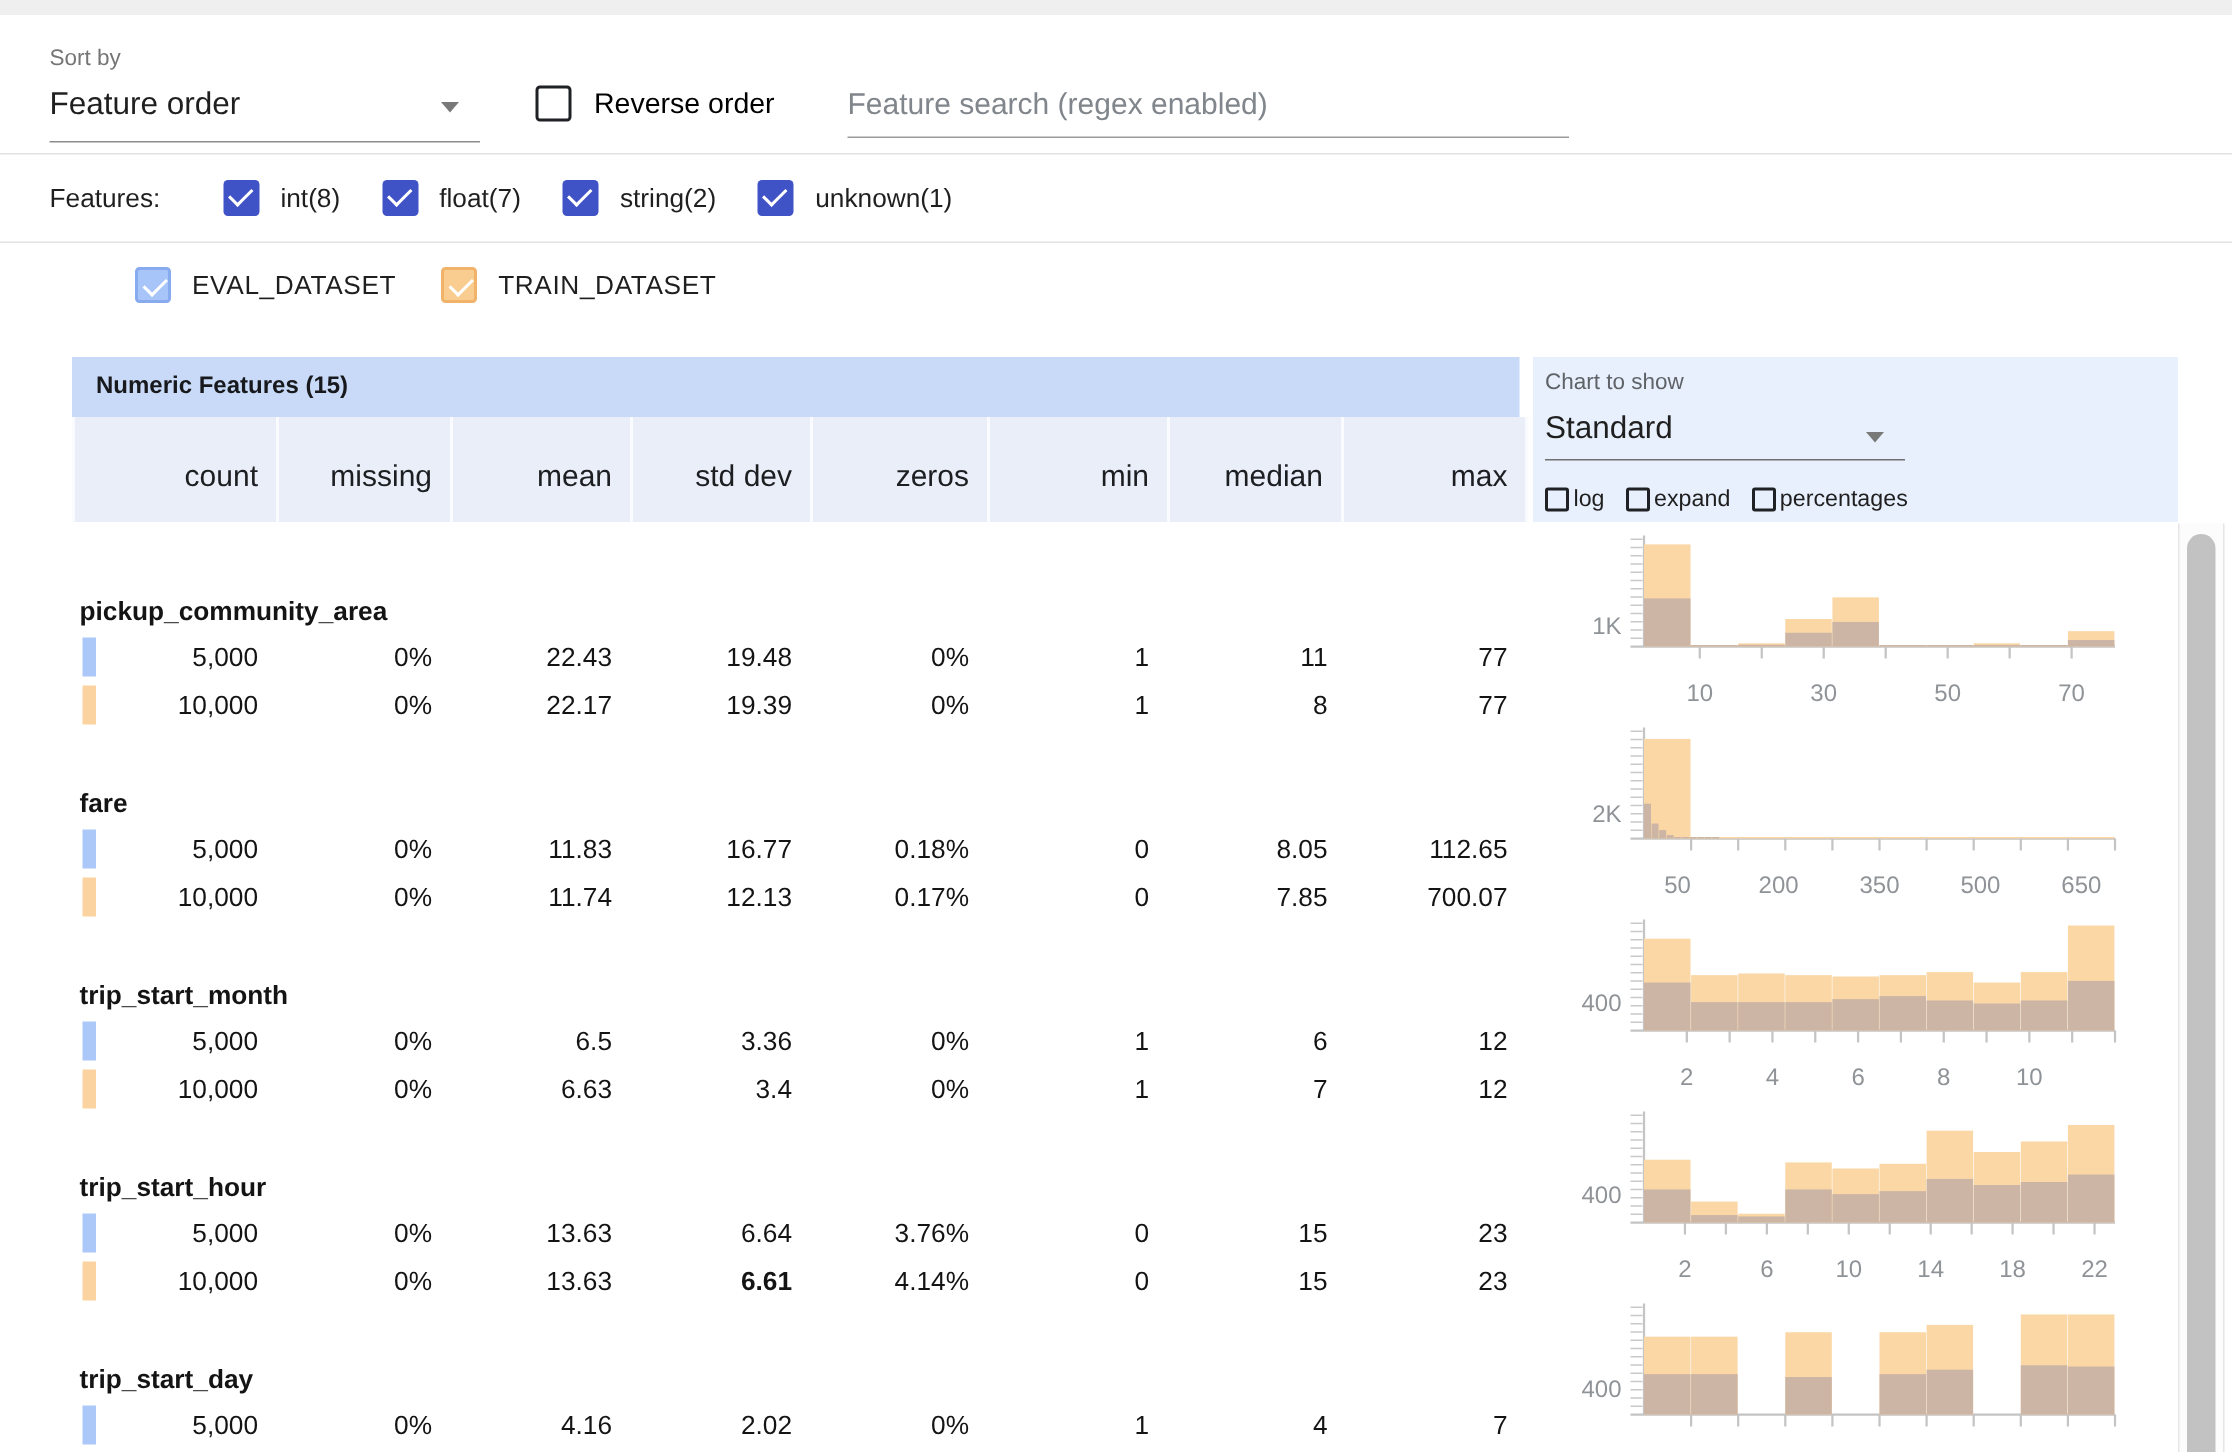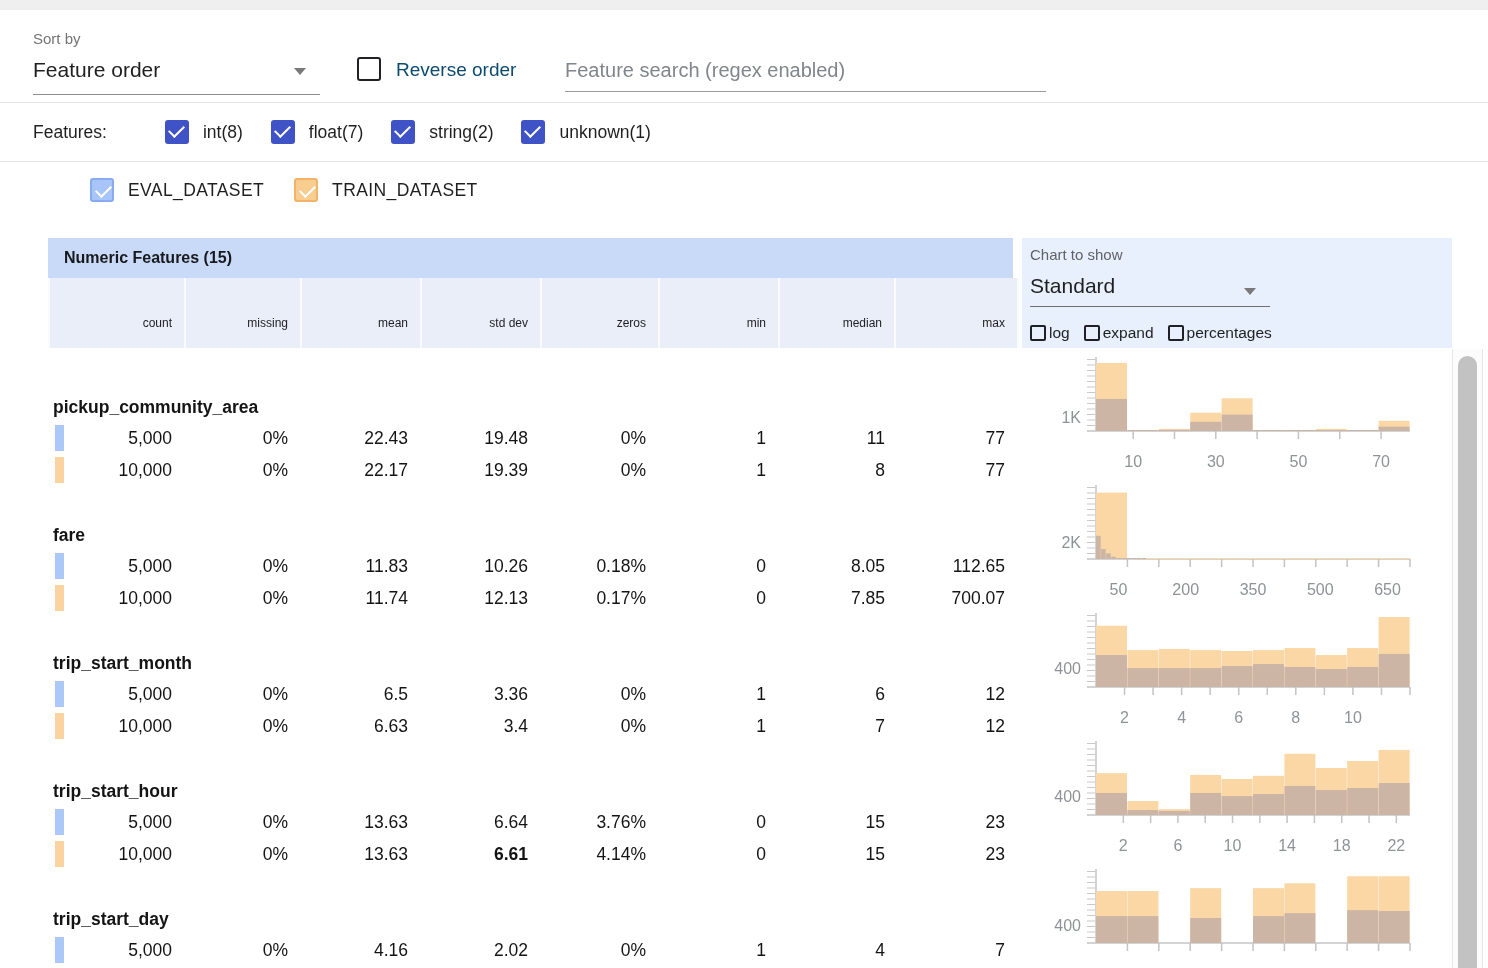--- a/index.html
+++ b/index.html
@@ -14,44 +14,44 @@
 
   
   .sort-caption { left:33px; top:30px; font-size:15px; color:#757575; }
   .sort-value { left:33px; top:58px; font-size:21px; color:#1f1f1f; cursor:pointer; }
   .dd-arrow { width:0; height:0; border-left:6px solid transparent; border-right:6px solid transparent; border-top:7px solid #797979; }
   .sort-arrow { left:294px; top:68px; }
   .underline { height:1px; background:#8d8d8d; }
   .sort-underline { left:33px; top:94px; width:287px; }
   .cb-empty24 { width:24px; height:24px; border:2px solid #1f2124; border-radius:3px; background:#fff; cursor:pointer; }
   .reverse-cb { left:357px; top:57px; }
-  .reverse-label { left:396px; top:59px; font-size:19px; color:#0c4a6e; }
+  .reverse-label { left:396px; top:59px; font-size:19px; color:#000000; }
   .search-input { left:565px; top:50px; width:481px; height:42px; border:none; border-bottom:1px solid #9a9a9a;
     outline:none; font-size:20px; color:#202124; background:transparent; font-family:inherit; }
   .search-input::placeholder { color:#80868b; }
 
   
   .filters-row { left:33px; top:110px; height:44px; display:flex; align-items:center; }
-  .filters-label { font-size:17.5px; color:#1f1f1f; margin-right:58px; }
+  .filters-label { font-size:17.5px; color:#1f1f1f; margin-right:42px; }
   .cb { position:relative; width:24px; height:24px; border-radius:3px; flex:0 0 auto; cursor:pointer; }
   .cb::after { content:""; position:absolute; left:4px; top:5px; width:13px; height:7px;
     border-left:2.8px solid #fff; border-bottom:2.8px solid #fff; transform:rotate(-45deg); }
   .type-label { font-size:17.5px; color:#1f1f1f; margin:0 28px 0 14px; }
 
   
   .datasets-row { left:90px; top:168px; height:44px; display:flex; align-items:center; }
   .ds-label { font-size:17.5px; color:#1f1f1f; letter-spacing:0.4px; margin:0 30px 0 14px; }
 
   
   .band { left:48px; top:238px; width:965px; height:40px; background:#c9daf8; display:flex; align-items:center; }
   .band-title { font-size:16px; font-weight:bold; color:#17191c; margin-left:16px; }
   .colheader { left:48px; top:278px; width:969px; height:70px; background:#e9eef8; border-left:2px solid #fafbfe; }
   .colheader .hcell { position:absolute; top:0; height:70px; border-right:2px solid #fafbfe;
     display:flex; align-items:flex-end; justify-content:flex-end; padding:0 12px 18px 0;
-    font-size:12px; color:#1c1e21; }
+    font-size:20px; color:#1c1e21; }
 
   .feature-block { position:absolute; left:48px; width:969px; height:128px;margin-top:40px; }
   .feature-name { position:absolute; left:5px; top:2px; height:30px; line-height:30px; font-size:17.5px; font-weight:bold; color:#141414; }
   .chip { position:absolute; left:7px; width:9px; height:26px; }
   .vcell { position:absolute; height:32px; line-height:32px; text-align:right; font-size:17.5px; color:#141414; }
 
   
   .chart-panel { left:1022px; top:238px; width:430px; height:110px; background:#e8f0fd; }
   .ctl-caption { position:absolute; left:8px; top:8px; font-size:15px; color:#5f6368; }
   .ctl-value { position:absolute; left:8px; top:36px; font-size:21px; color:#1f1f1f; cursor:pointer; }
@@ -154,21 +154,21 @@
         <div class="vcell" style="top: 64px; left: 610px; width: 108px;">1</div>
         <div class="vcell" style="top: 64px; left: 730px; width: 107px;">8</div>
         <div class="vcell" style="top: 64px; left: 849px; width: 108px;">77</div>
       </div>
       <div class="feature-block" style="top: 478px;">
         <div class="feature-name">fare</div>
         <div class="chip" style="top: 35px; background: rgb(171, 200, 248);"></div>
         <div class="vcell" style="top: 32px; left: 0px; width: 124px;">5,000</div>
         <div class="vcell" style="top: 32px; left: 136px; width: 104px;">0%</div>
         <div class="vcell" style="top: 32px; left: 252px; width: 108px;">11.83</div>
-        <div class="vcell" style="top: 32px; left: 372px; width: 108px;">10.26</div>
+        <div class="vcell" style="top: 32px; left: 372px; width: 108px;">16.77</div>
         <div class="vcell" style="top: 32px; left: 492px; width: 106px;">0.18%</div>
         <div class="vcell" style="top: 32px; left: 610px; width: 108px;">0</div>
         <div class="vcell" style="top: 32px; left: 730px; width: 107px;">8.05</div>
         <div class="vcell" style="top: 32px; left: 849px; width: 108px;">112.65</div>
         <div class="chip" style="top: 67px; background: rgb(250, 211, 160);"></div>
         <div class="vcell" style="top: 64px; left: 0px; width: 124px;">10,000</div>
         <div class="vcell" style="top: 64px; left: 136px; width: 104px;">0%</div>
         <div class="vcell" style="top: 64px; left: 252px; width: 108px;">11.74</div>
         <div class="vcell" style="top: 64px; left: 372px; width: 108px;">12.13</div>
         <div class="vcell" style="top: 64px; left: 492px; width: 106px;">0.17%</div>

